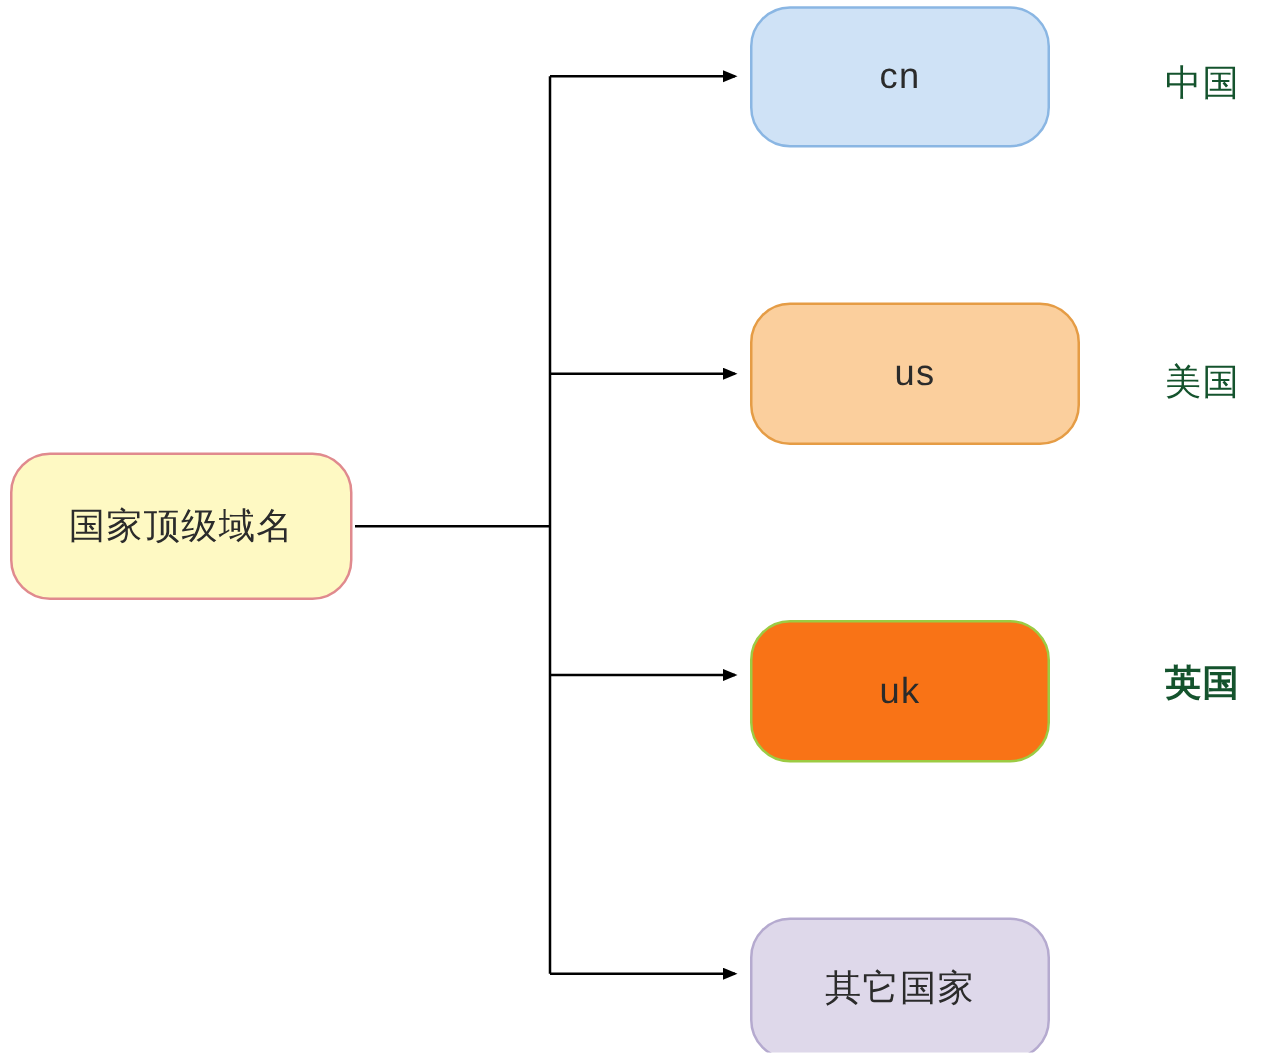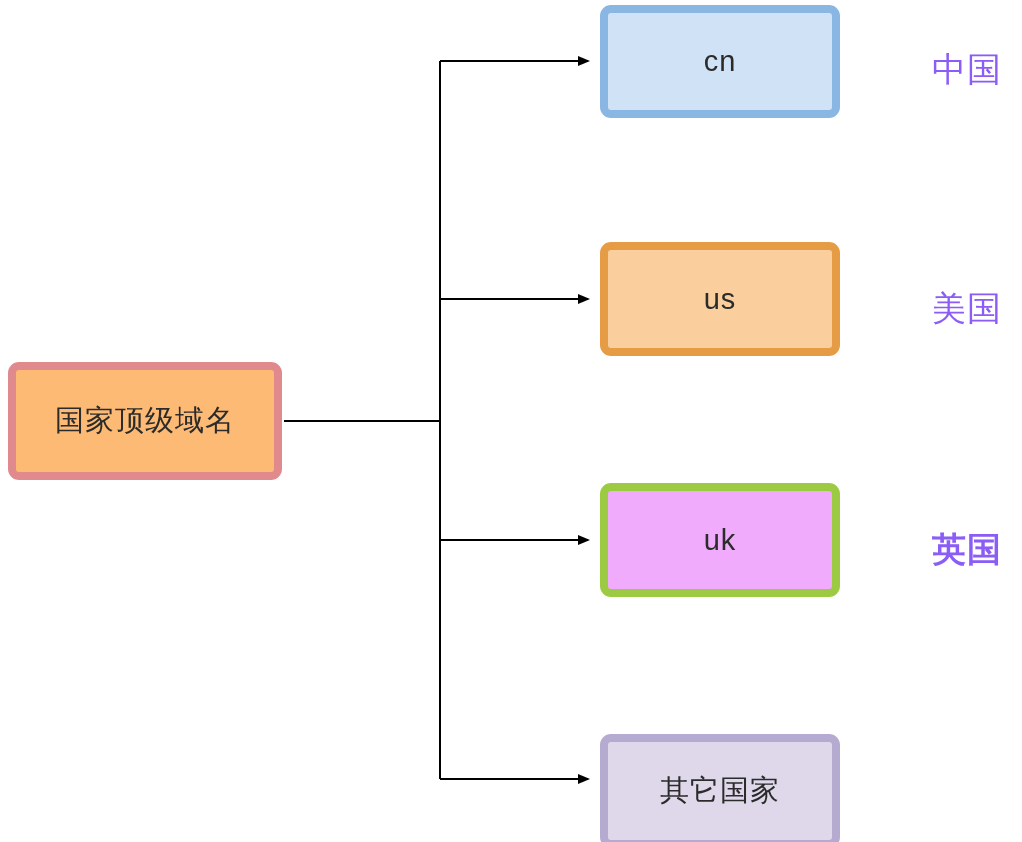--- a/index.html
+++ b/index.html
@@ -16,55 +16,55 @@
     width: 1022px; height: 842px;
   }
   svg.connectors {
     position: absolute;
     left: 0; top: 0;
     width: 1022px; height: 842px;
     pointer-events: none;
   }
   .node {
     position: absolute;
-    border: 8px solid #4c1d95;
-    border-radius: 11px;
+    border: 2px solid #4c1d95;
+    border-radius: 32px;
     display: flex;
     align-items: center;
     justify-content: center;
     font-size: 29px;
     color: #2b2b2b;
     letter-spacing: 1px;
   }
   .node-root {
     left: 8px; top: 362px;
     width: 274px; height: 118px;
   }
   .node-cn {
     left: 600px; top: 5px;
     width: 240px; height: 113px;
   }
   .node-us {
     left: 600px; top: 242px;
-    width: 240px; height: 114px;
+    width: 264px; height: 114px;
   }
   .node-uk {
     left: 600px; top: 483px;
     width: 240px; height: 114px;
   }
   .node-other {
     left: 600px; top: 722px;
     width: 240px; height: 114px; margin-top: 12px;
   }
   .annotation {
     position: absolute;
     left: 932px;
     width: 90px;
-    font-size: 34px;
-    color: #8b5cf6;
+    font-size: 29px;
+    color: #14532d;
     letter-spacing: 1px;
   }
   .annotation-cn { top: 47px; }
   .annotation-us { top: 286px; }
   .annotation-uk { top: 527px; font-weight: bold; }
 </style>
 </head>
 <body>
 
 <div class="canvas">
@@ -79,33 +79,33 @@
     <line x1="284" y1="421" x2="440" y2="421" stroke="#000000" stroke-width="2"></line>
 
     <line x1="440" y1="61" x2="440" y2="779" stroke="#000000" stroke-width="2"></line>
 
     <line x1="440" y1="61" x2="588" y2="61" stroke="#000000" stroke-width="2" marker-end="url(#arrow)"></line>
     <line x1="440" y1="299" x2="588" y2="299" stroke="#000000" stroke-width="2" marker-end="url(#arrow)"></line>
     <line x1="440" y1="540" x2="588" y2="540" stroke="#000000" stroke-width="2" marker-end="url(#arrow)"></line>
     <line x1="440" y1="779" x2="588" y2="779" stroke="#000000" stroke-width="2" marker-end="url(#arrow)"></line>
   </svg>
 
-  <div class="node node-root" style="background: #fdba74; border-color: rgb(224, 138, 142); text-align: center;">
+  <div class="node node-root" style="background: #fef9c3; border-color: rgb(224, 138, 142); text-align: center;">
     <span>国家顶级域名</span>
   </div>
 
   <div class="node node-cn" style="background: rgb(207, 226, 246); border-color: rgb(138, 182, 227);">
     <span>cn</span>
   </div>
 
   <div class="node node-us" style="background: rgb(251, 207, 157); border-color: rgb(229, 156, 69);">
     <span>us</span>
   </div>
 
-  <div class="node node-uk" style="background: #f0abfc; border-color: rgb(156, 203, 67);">
+  <div class="node node-uk" style="background: #f97316; border-color: rgb(156, 203, 67); margin-top: 13px;">
     <span>uk</span>
   </div>
 
   <div class="node node-other" style="background: rgb(222, 216, 234); border-color: rgb(181, 170, 207);">
     <span>其它国家</span>
   </div>
 
   <div class="annotation annotation-cn">中国</div>
   <div class="annotation annotation-us">美国</div>
   <div class="annotation annotation-uk">英国</div>

